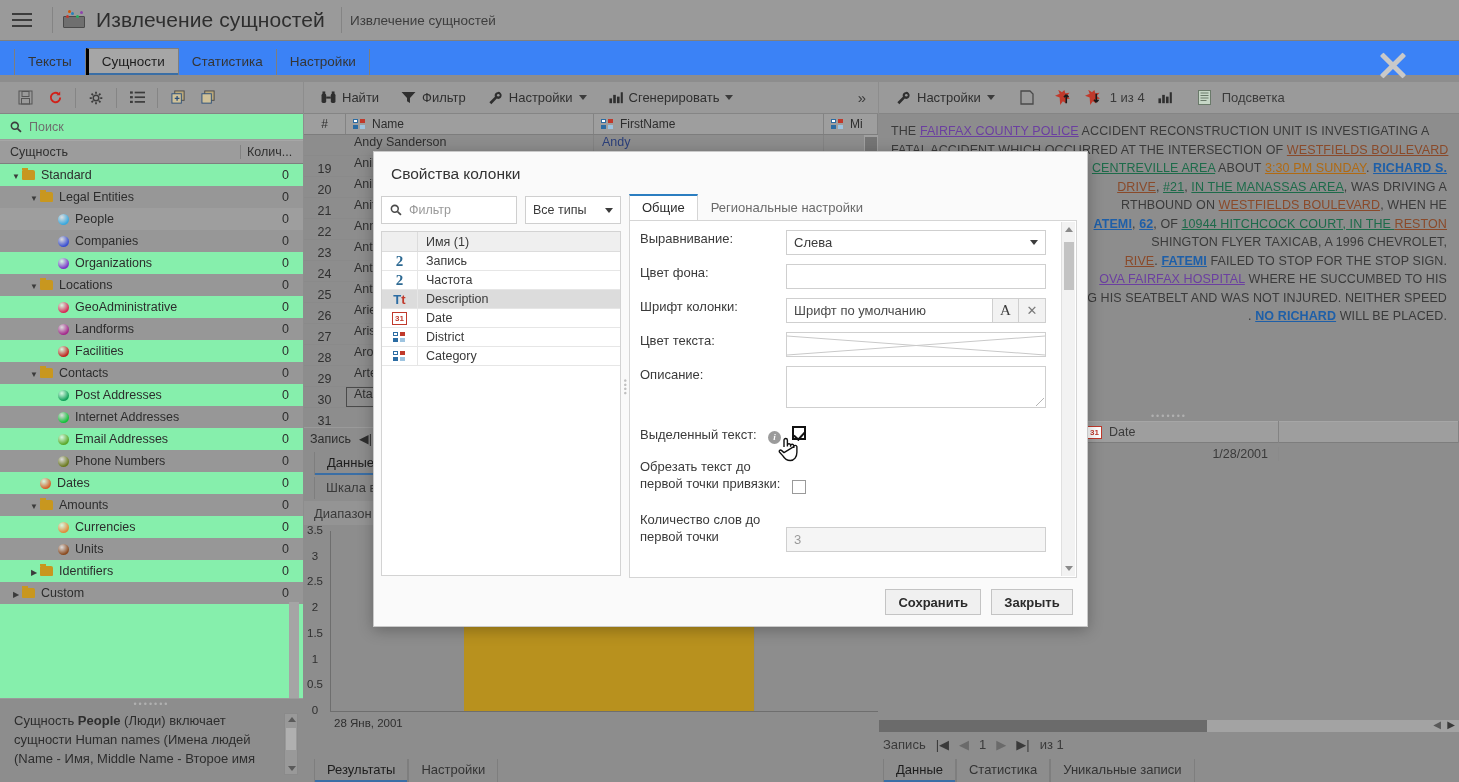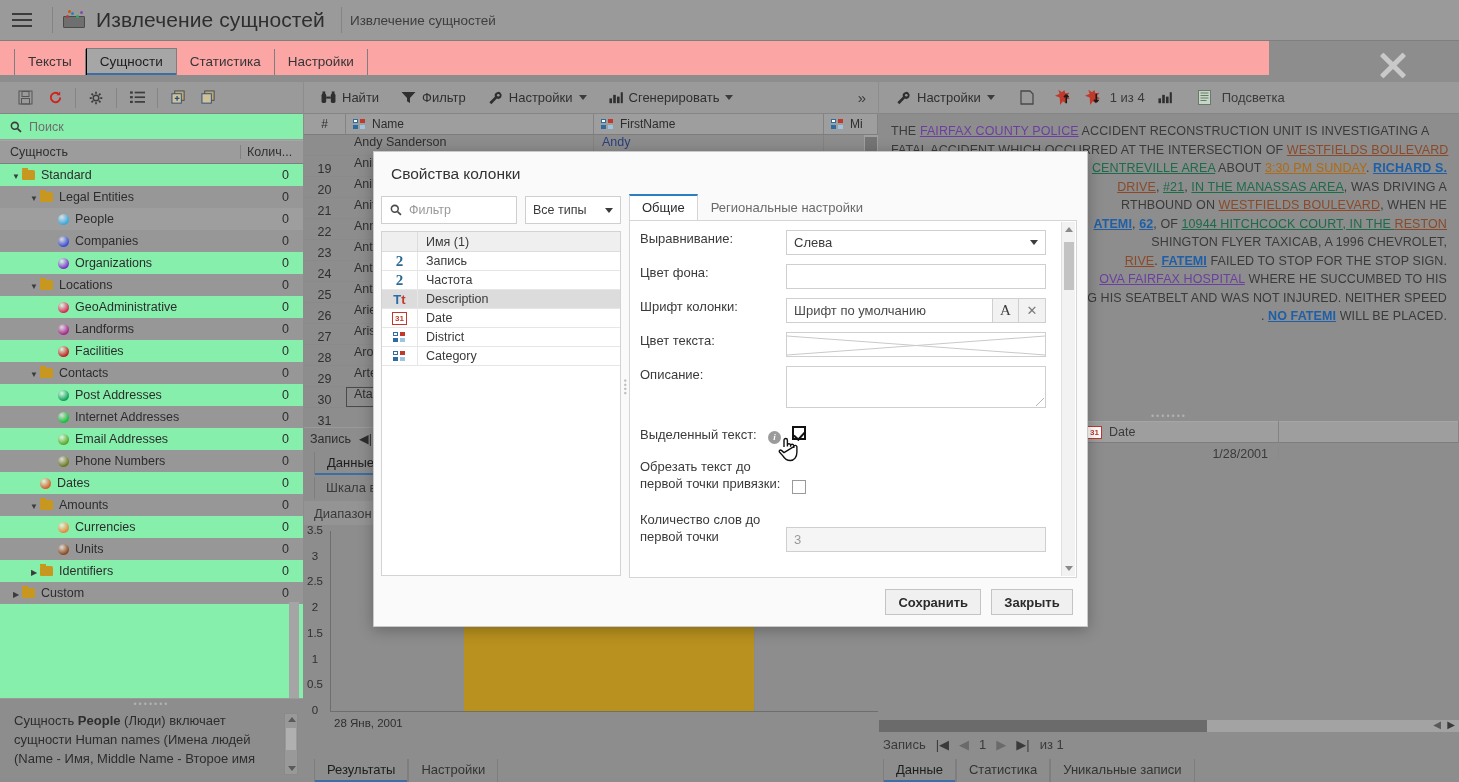--- a/index.html
+++ b/index.html
@@ -27,26 +27,26 @@
   .tb-sep { width:1px; height:26px; background:#848484; margin:0 8px; }
   .applogo { width:26px; height:24px; position:relative; }
   .applogo .book { position:absolute; left:2px; top:8px; width:22px; height:12px; background:#6f6f6f; border:1px solid #4a4a4a; border-radius:1px; }
   .applogo .dots { position:absolute; left:4px; top:2px; width:18px; height:9px; }
   .applogo .dots i { position:absolute; width:3px; height:3px; border-radius:50%; }
   #apptitle { font-size:21px; color:#2e2e2e; margin-left:9px; letter-spacing:.1px; }
   #docname { font-size:13.5px; color:#3d3d3d; }
 
   
   #maintabs {
-    position:absolute; left:0; top:41px; width:1269px; height:34px;
-    background:#fca5a5; display:flex; align-items:flex-end; padding-left:14px;
+    position:absolute; left:0; top:41px; width:1459px; height:34px;
+    background:#3b82f6; display:flex; align-items:flex-end; padding-left:14px;
   }
   .mtab { padding:5px 13px 6px; font-size:13.5px; color:#353535; position:relative; border-right:1px solid #7e7e7e; }
   .mtab:first-child { border-left:1px solid #7e7e7e; }
-  .mtab.active { background:#a6a6a6; color:#1d1d1d; border-top:1px solid #7e7e7e; border-left:1px solid #000000; }
+  .mtab.active { background:#a6a6a6; color:#1d1d1d; border-top:1px solid #7e7e7e; border-left:3px solid #000000; }
   .mtab.active:after { content:""; position:absolute; left:0; right:0; bottom:0; height:2px; background:#3a6ea5; }
 
   #closeX { position:absolute; right:45px; top:44px; width:42px; height:42px; }
   #closeX:before, #closeX:after {
     content:""; position:absolute; left:5px; top:19px; width:32px; height:5px;
     background:#c9c9c9; border-radius:1px;
   }
   #closeX:before { transform:rotate(45deg); }
   #closeX:after { transform:rotate(-45deg); }
 
@@ -647,21 +647,21 @@
         <div style="white-space: nowrap;"><span class="e-plain">THE </span><span class="hl e-org">FAIRFAX COUNTY POLICE</span><span class="e-plain"> ACCIDENT RECONSTRUCTION UNIT IS INVESTIGATING A</span></div>
         <div style="white-space: nowrap; text-align: right;"><span class="e-plain">FATAL ACCIDENT WHICH OCCURRED AT THE INTERSECTION OF </span><span class="hl e-loc">WESTFIELDS BOULEVARD</span></div>
         <div style="white-space: nowrap; text-align: right;"><span class="hl e-geo">CENTREVILLE AREA</span><span class="e-plain"> ABOUT </span><span class="hl e-time">3:30 PM SUNDAY</span><span class="e-plain">. </span><span class="hl e-per">RICHARD S.</span></div>
         <div style="white-space: nowrap; text-align: right;"><span class="hl e-loc">DRIVE</span><span class="e-plain">, </span><span class="hl e-geo">#21</span><span class="e-plain">, </span><span class="hl e-geo">IN THE </span><span class="hl e-geo">MANASSAS AREA</span><span class="e-plain">, WAS DRIVING A</span></div>
         <div style="white-space: nowrap; text-align: right;"><span class="e-plain">RTHBOUND ON </span><span class="hl e-loc">WESTFIELDS BOULEVARD</span><span class="e-plain">, WHEN HE</span></div>
         <div style="white-space: nowrap; text-align: right;"><span class="hl e-per">ATEMI</span><span class="e-plain">, </span><span class="hl e-num">62</span><span class="e-plain">, OF </span><span class="hl e-geo">10944 HITCHCOCK COURT, IN THE </span><span class="hl e-loc">RESTON</span></div>
         <div style="white-space: nowrap; text-align: right;"><span class="e-plain">SHINGTON FLYER TAXICAB, A 1996 CHEVROLET,</span></div>
         <div style="white-space: nowrap; text-align: right;"><span class="hl e-loc">RIVE</span><span class="e-plain">. </span><span class="hl e-per">FATEMI</span><span class="e-plain"> FAILED TO STOP FOR THE STOP SIGN.</span></div>
         <div style="white-space: nowrap; text-align: right;"><span class="hl e-org">OVA FAIRFAX HOSPITAL</span><span class="e-plain"> WHERE HE SUCCUMBED TO HIS</span></div>
         <div style="white-space: nowrap; text-align: right;"><span class="e-plain">G HIS SEATBELT AND WAS NOT INJURED. NEITHER SPEED</span></div>
-        <div style="white-space: nowrap; text-align: right;"><span class="e-plain">. </span><span class="hl e-per">NO FATEMI</span><span class="e-plain"> WILL BE PLACED.</span></div>
+        <div style="white-space: nowrap; text-align: right;"><span class="e-plain">. </span><span class="hl e-per">NO RICHARD</span><span class="e-plain"> WILL BE PLACED.</span></div>
       </div>
 
     <div id="rgrid">
       <div id="rgrip">•••••••</div>
       <div id="rhead">
         <div class="h" style="width:200px">
           <span class="tticon">T<span style="color:#c0392b">t</span></span>
           <span>Description</span>
         </div>
         <div class="h" style="width:200px">

